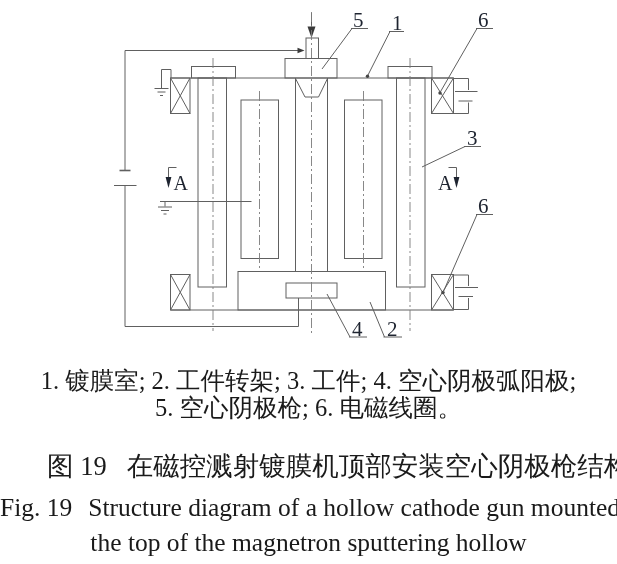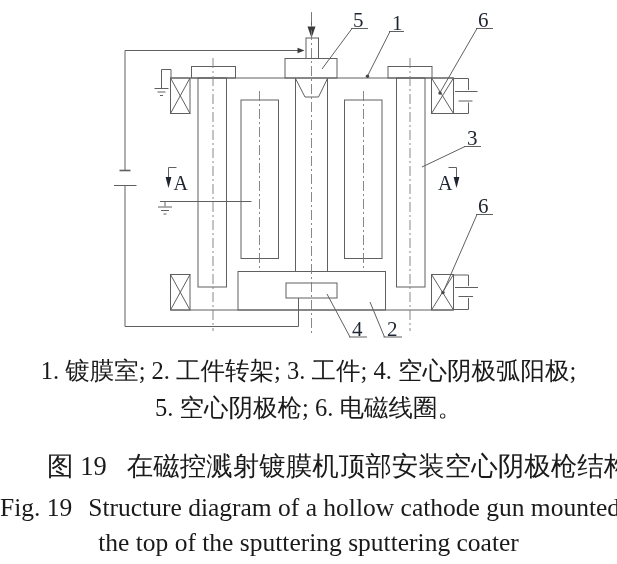--- a/index.html
+++ b/index.html
@@ -1,20 +1,20 @@
 <!DOCTYPE html>
 <html><head>
 <meta charset="utf-8">
 <style>
   html,body{margin:0;padding:0;background:#ffffff;}
   .page{position:relative;width:617px;height:564px;background:#ffffff;overflow:hidden;
         font-family:"Liberation Serif","DejaVu Serif",serif;color:#1a1a1a;}
   .diagram{position:absolute;left:0;top:0;width:617px;height:348px;}
   .capline{position:absolute;left:0;width:617px;text-align:center;white-space:nowrap;}
-  .legend1{top:354px;font-size:24.5px;}
+  .legend1{top:364px;font-size:24.5px;}
   .legend2{top:391px;font-size:24.5px;font-family:Liberation Serif, serif;}
   .zhcap{top:448px;font-size:26.5px;}
   .encap1{top:493px;font-size:25.5px;}
   .encap2{top:528px;font-size:25.5px;}
   .cap-prefix{margin-right:20px;margin-left:47px;}
   .en-prefix{margin-right:16px;margin-top:8px;}
   svg text{font-family:"Liberation Serif","DejaVu Serif",serif;fill:#1e2430;}
   .partnum{font-size:21px;}
   .sectletter{font-size:20px;}
 </style>
@@ -176,14 +176,14 @@
   <div class="capline legend2">5. 空心阴极枪; 6. 电磁线圈。</div>
 
   <div class="capline zhcap">
     <span class="cap-prefix">图 19</span><span>在磁控溅射镀膜机顶部安装空心阴极枪结构示意图</span>
   </div>
 
   <div class="capline encap1">
     <span class="en-prefix">Fig. 19</span><span>Structure diagram of a hollow cathode gun mountedon</span>
   </div>
 
-  <div class="capline encap2">the top of the sputtering sputtering coater</div>
+  <div class="capline encap2">the top of the magnetron sputtering hollow</div>
 </div>
 
 </body></html>

